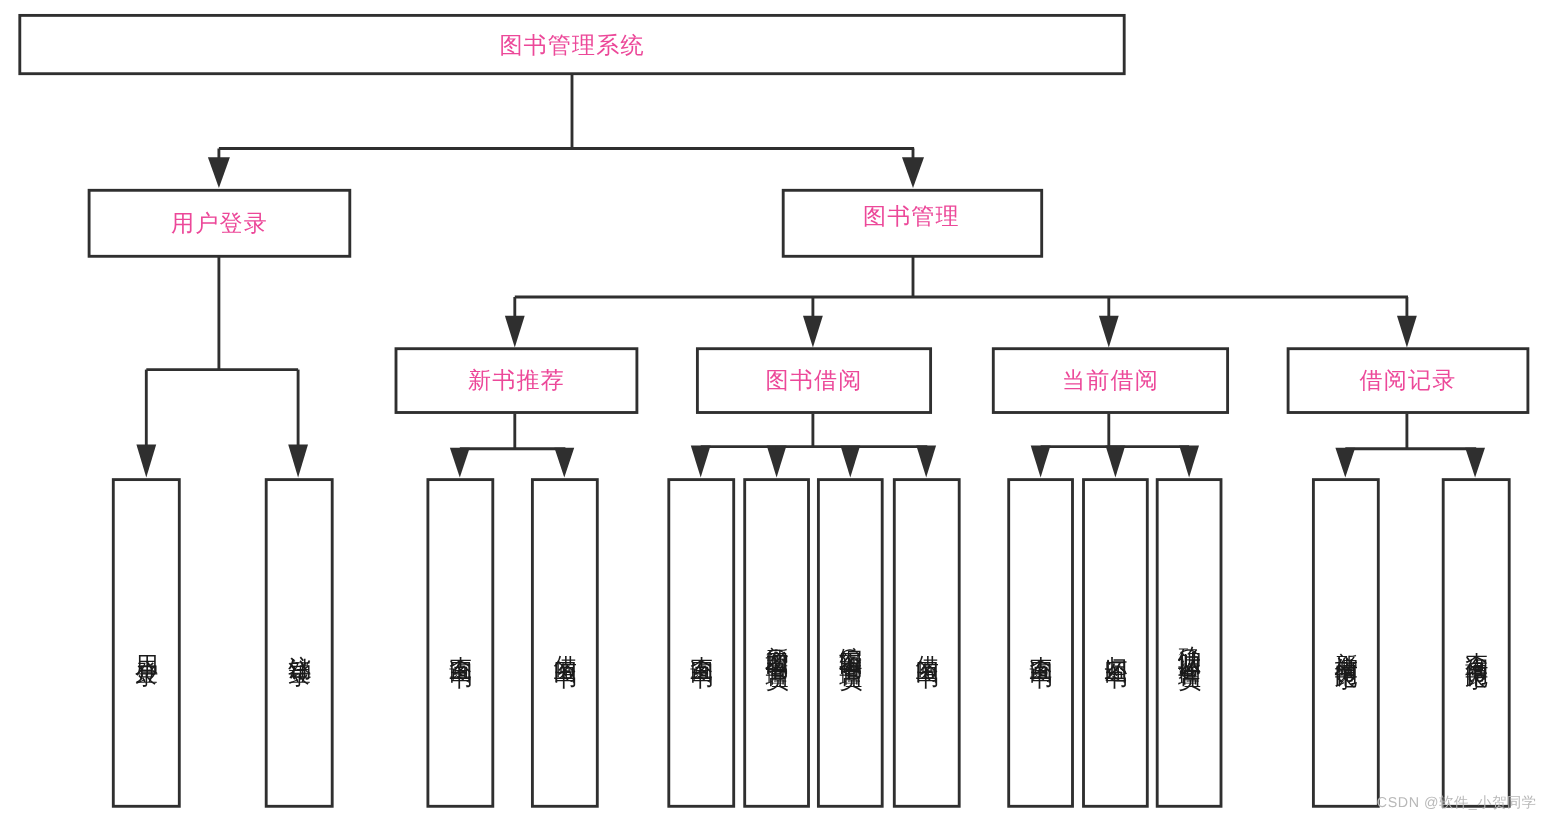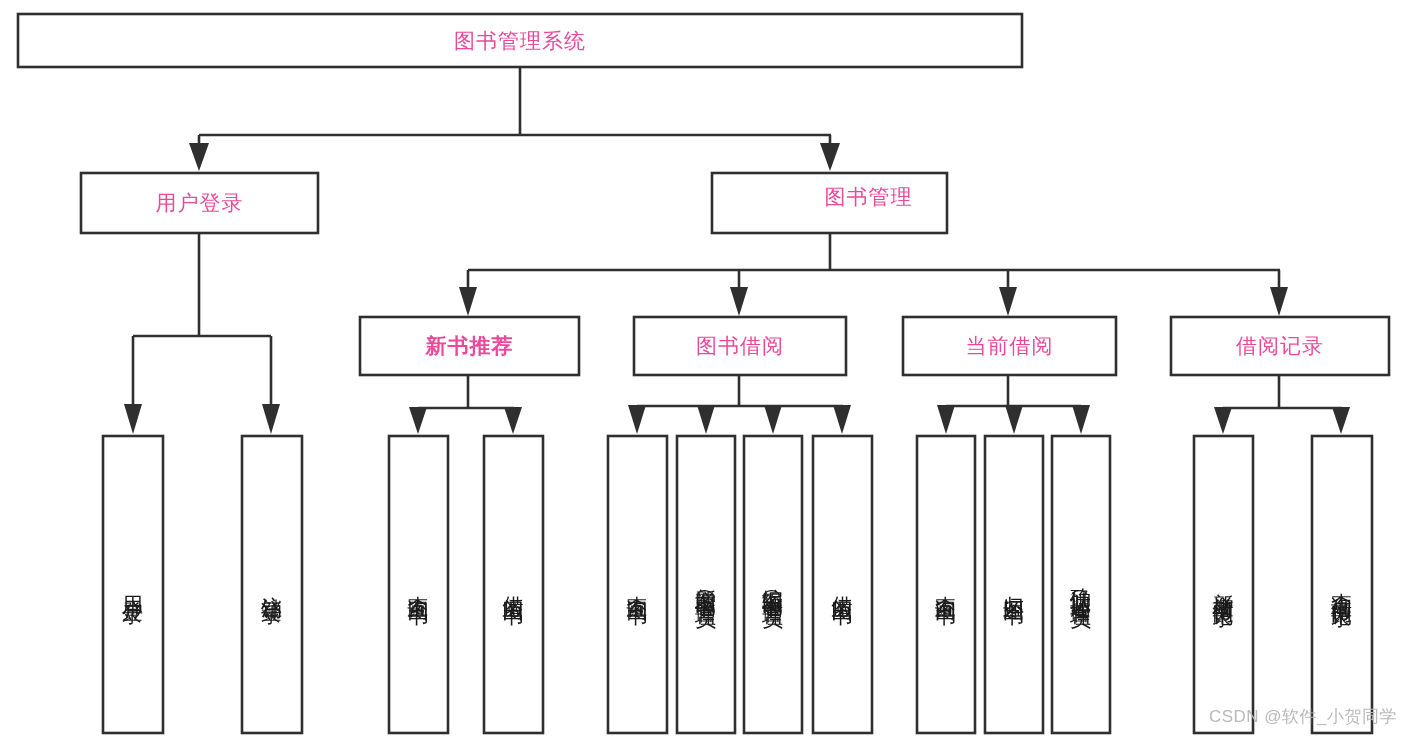--- a/index.html
+++ b/index.html
@@ -67,23 +67,23 @@
     pointer-events: none;
     font-family: "Liberation Sans", "DejaVu Sans", sans-serif;
     font-size: 21px;
     color: #ec4899;
     letter-spacing: 1px;
     white-space: nowrap;
   }
   .watermark {
     position: absolute;
     right: 8px;
-    bottom: 19px;
-    font-family: "Liberation Sans", "DejaVu Sans", sans-serif;
-    font-size: 17px;
+    bottom: 8px;
+    font-family: "Liberation Sans", "DejaVu Sans", sans-serif;
+    font-size: 13px;
     color: #b9b9b9;
     letter-spacing: 0.5px;
     white-space: nowrap;
     pointer-events: none;
   }
 </style>
 </head>
 <body>
 
 <div id="diagram-root">
@@ -180,23 +180,23 @@
     <rect class="node-box" x="917" y="436" width="58" height="297"></rect>
     <rect class="node-box" x="985" y="436" width="58" height="297"></rect>
     <rect class="node-box" x="1052" y="436" width="58" height="297"></rect>
     <rect class="node-box" x="1194" y="436" width="59" height="297"></rect>
     <rect class="node-box" x="1312" y="436" width="60" height="297"></rect>
   </svg>
 
   <div class="hlabel-wrap" style="left:18px; top:14px; width:1004px; height:53px;">图书管理系统</div>
 
   <div class="hlabel-wrap" style="left:81px; top:173px; width:237px; height:60px;">用户登录</div>
-  <div class="hlabel-wrap" style="left:751px; top:173px; width:235px; height:48px;">图书管理</div>
-
-  <div class="hlabel-wrap" style="left:360px; top:317px; width:219px; height:58px;font-weight:bold;">新书推荐</div>
+  <div class="hlabel-wrap" style="left:711px; top:173px; width:235px; height:48px;">图书管理</div>
+
+  <div class="hlabel-wrap" style="left:360px; top:317px; width:219px; height:58px;">新书推荐</div>
   <div class="hlabel-wrap" style="left:634px; top:317px; width:212px; height:58px;">图书借阅</div>
   <div class="hlabel-wrap" style="left:1171px; top:317px; width:218px; height:58px;">借阅记录</div>
   <div class="hlabel-wrap" style="left:903px; top:317px; width:213px; height:58px;">当前借阅</div>
 
   <div class="vlabel-wrap" style="left: 103px; top: 436px; width: 60px; height: 297px; align-items: center;">
     <span class="vlabel-text">用户登录</span>
   </div>
   <div class="vlabel-wrap" style="left: 242px; top: 436px; width: 60px; height: 297px; align-items: center;">
     <span class="vlabel-text">注销登录</span>
   </div>

